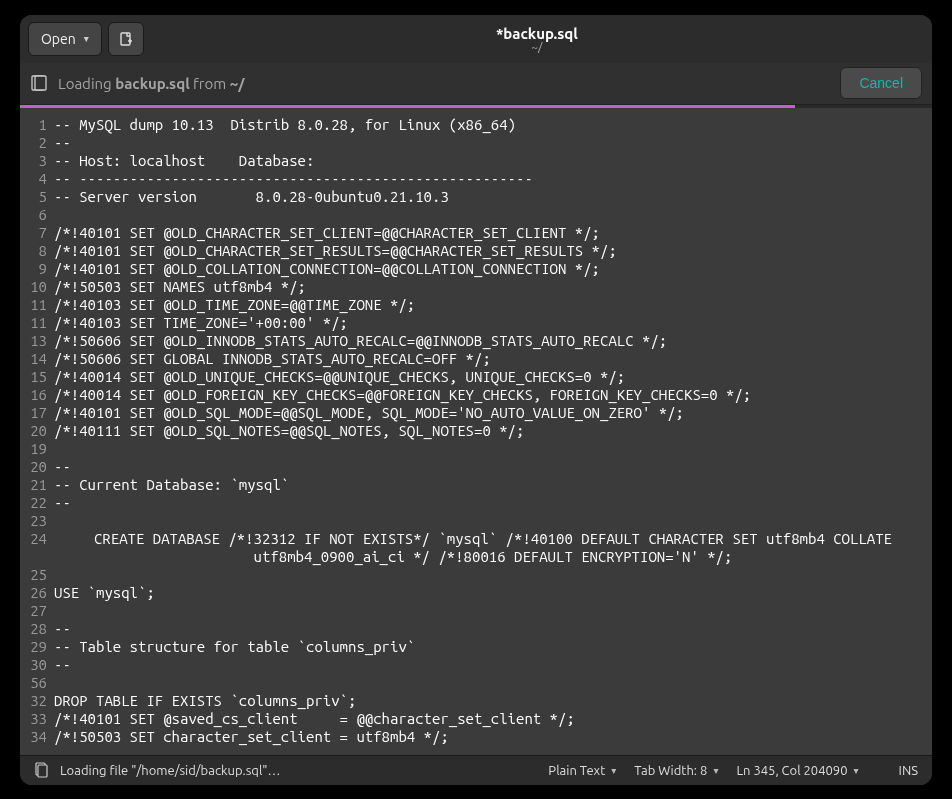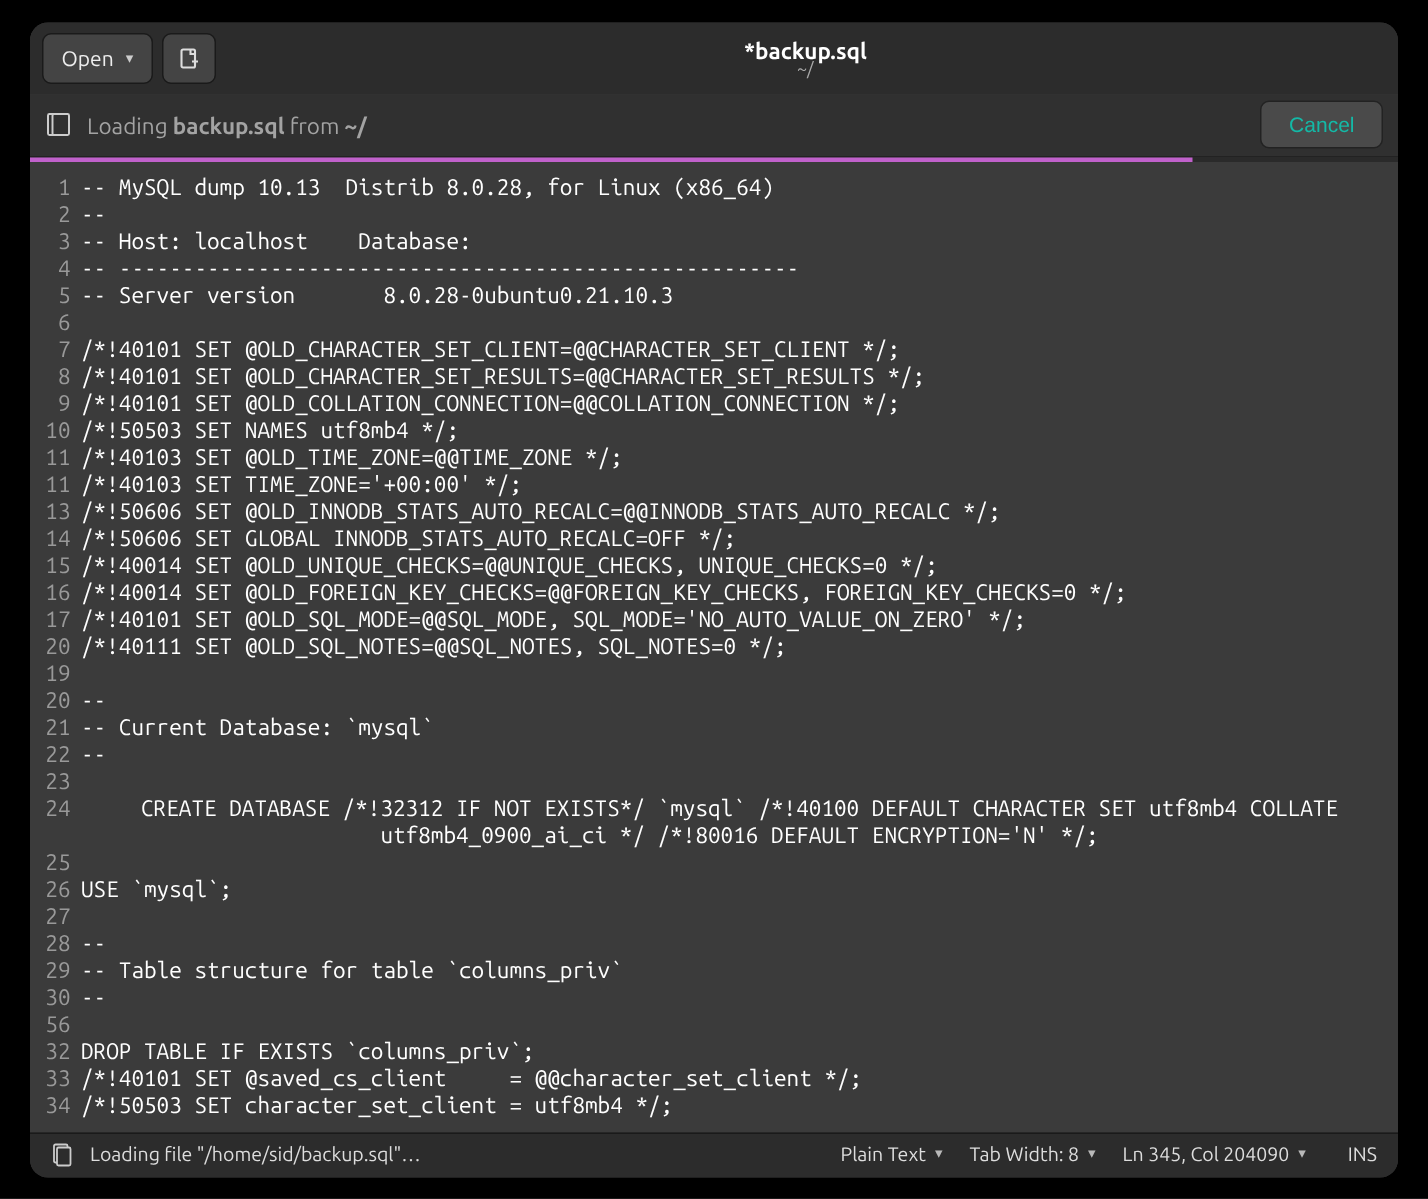--- a/index.html
+++ b/index.html
@@ -117,21 +117,21 @@
   background: #2c2c2c;
   border-top: 1px solid #1a1a1a;
   display: flex;
   align-items: center;
   padding: 0 14px;
   gap: 18px;
   color: #ddd;
   font-size: 13px;
 }
 .status-left { display: flex; align-items: center; gap: 10px; flex: 1; }
-.status-item { display: flex; align-items: flex-start; gap: 6px; cursor: pointer; }
+.status-item { display: flex; align-items: center; gap: 6px; cursor: pointer; }
 .chev { font-size: 10px; opacity: 0.8; }
 svg { display: block; }
 </style>
 </head>
 <body>
 
 <div class="window">
 
   <div class="titlebar">
     <div class="btn open-btn">
@@ -225,16 +225,16 @@
       <span class="chev">▾</span>
     </div>
     <div class="status-item">
       <span>Tab Width: 8</span>
       <span class="chev">▾</span>
     </div>
     <div class="status-item">
       <span>Ln 345, Col 204090</span>
       <span class="chev">▾</span>
     </div>
-    <span style="margin-left:10px">INS</span>
+    <span style="margin-left:22px">INS</span>
   </div>
 
 </div>
 
 </body></html>

